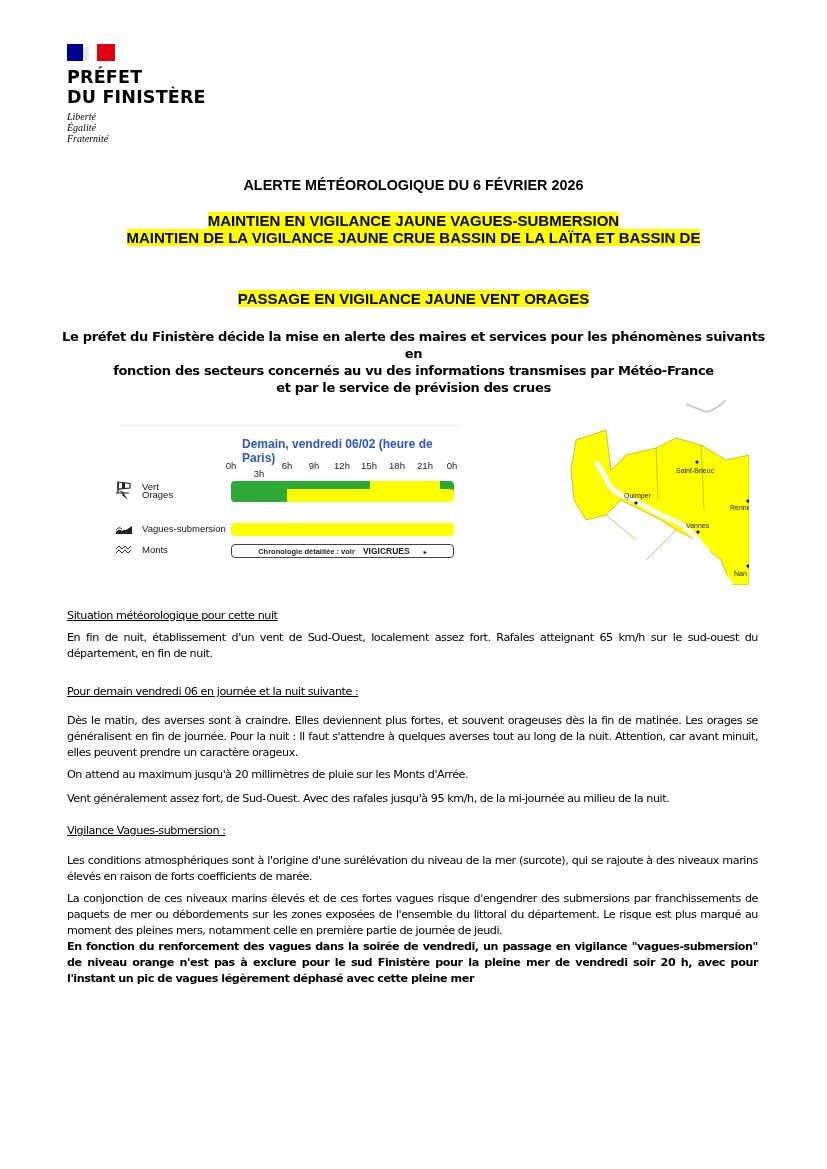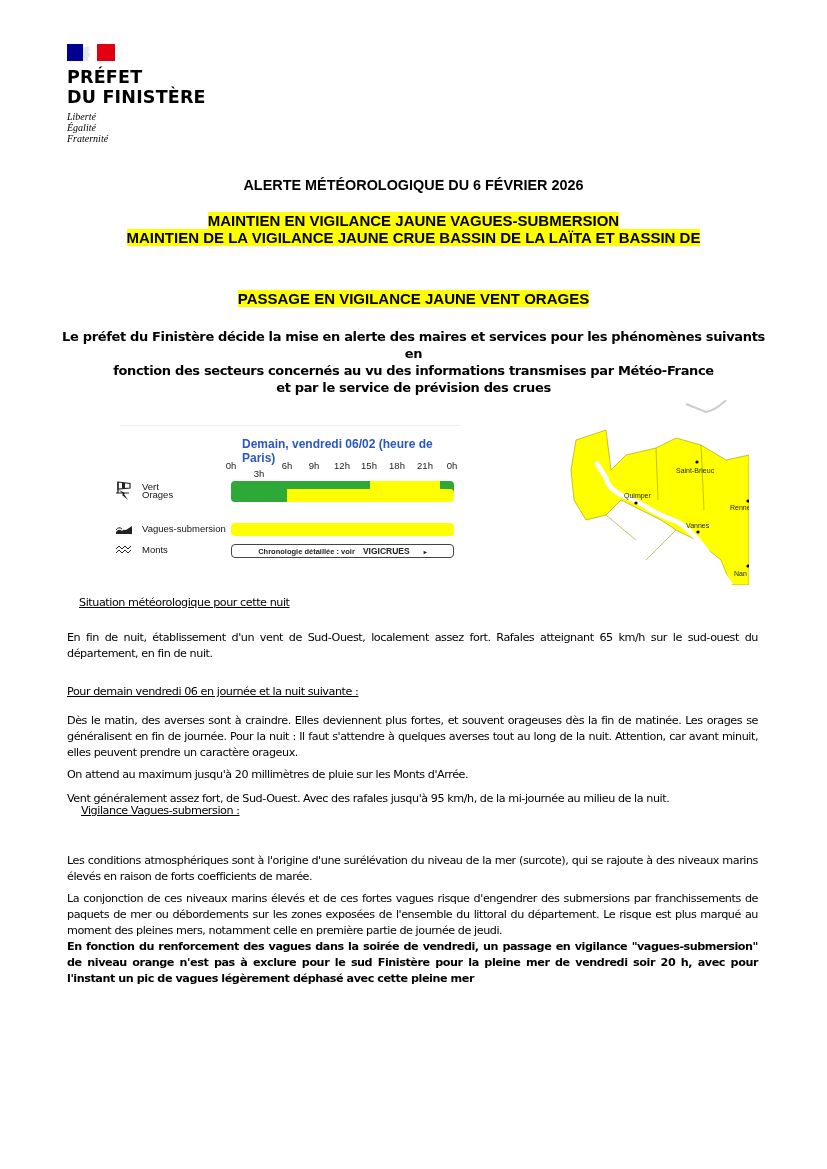--- a/index.html
+++ b/index.html
@@ -167,24 +167,24 @@
     <circle cx="182" cy="101" r="1.6" fill="#000"></circle>
     <circle cx="182" cy="166" r="1.6" fill="#000"></circle>
     <text x="110" y="73" font-size="7" font-family="Liberation Sans, sans-serif" fill="#222">Saint-Brieuc</text>
     <text x="58" y="98" font-size="7" font-family="Liberation Sans, sans-serif" fill="#222">Quimper</text>
     <text x="120" y="128" font-size="7" font-family="Liberation Sans, sans-serif" fill="#222">Vannes</text>
     <text x="164" y="110" font-size="7" font-family="Liberation Sans, sans-serif" fill="#222">Renne</text>
     <text x="168" y="176" font-size="7" font-family="Liberation Sans, sans-serif" fill="#222">Nan</text>
   </svg>
 </div>
 
-<div class="abs txt u" style="top:595px;margin-left:12px;">Situation météorologique pour cette nuit</div>
+<div class="abs txt u" style="top:608px;">Situation météorologique pour cette nuit</div>
 <div class="abs txt" style="top:630px;">En fin de nuit, établissement d'un vent de Sud-Ouest, localement assez fort. Rafales atteignant 65 km/h sur le sud-ouest du département, en fin de nuit.</div>
 
 <div class="abs txt u" style="top:684px;">Pour demain vendredi 06 en journée et la nuit suivante :</div>
 <div class="abs txt" style="top:713px;">Dès le matin, des averses sont à craindre. Elles deviennent plus fortes, et souvent orageuses dès la fin de matinée. Les orages se généralisent en fin de journée. Pour la nuit : Il faut s'attendre à quelques averses tout au long de la nuit. Attention, car avant minuit, elles peuvent prendre un caractère orageux.</div>
 <div class="abs txt" style="top:767px;">On attend au maximum jusqu'à 20 millimètres de pluie sur les Monts d'Arrée.</div>
 <div class="abs txt" style="top:791px;">Vent généralement assez fort, de Sud-Ouest. Avec des rafales jusqu'à 95 km/h, de la mi-journée au milieu de la nuit.</div>
 
-<div class="abs txt u" style="top:803px;margin-left:14px;">Vigilance Vagues-submersion :</div>
+<div class="abs txt u" style="top:823px;">Vigilance Vagues-submersion :</div>
 <div class="abs txt" style="top:853px;">Les conditions atmosphériques sont à l'origine d'une surélévation du niveau de la mer (surcote), qui se rajoute à des niveaux marins élevés en raison de forts coefficients de marée.</div>
 <div class="abs txt" style="top:891px;">La conjonction de ces niveaux marins élevés et de ces fortes vagues risque d'engendrer des submersions par franchissements de paquets de mer ou débordements sur les zones exposées de l'ensemble du littoral du département. Le risque est plus marqué au moment des pleines mers, notamment celle en première partie de journée de jeudi.</div>
 <div class="abs txt b" style="top:939px;">En fonction du renforcement des vagues dans la soirée de vendredi, un passage en vigilance "vagues-submersion" de niveau orange n'est pas à exclure pour le sud Finistère pour la pleine mer de vendredi soir 20 h, avec pour l'instant un pic de vagues légèrement déphasé avec cette pleine mer</div>
 
 </body></html>

